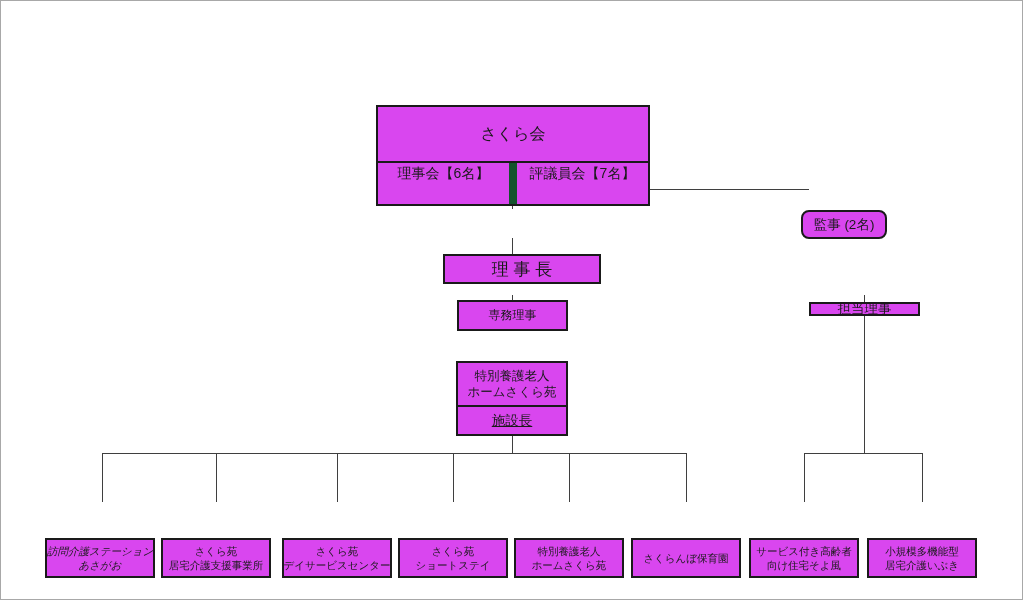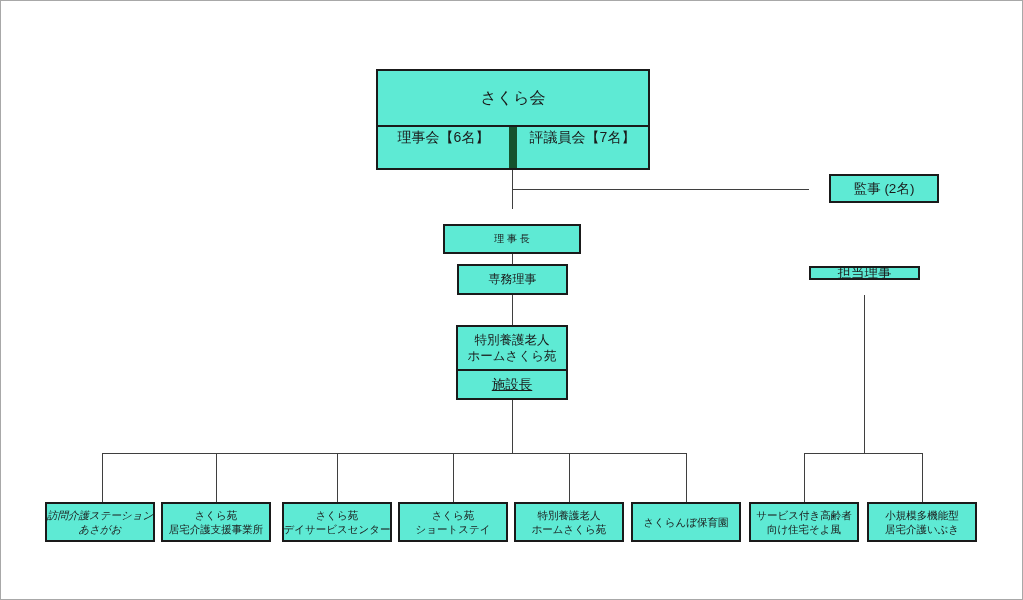--- a/index.html
+++ b/index.html
@@ -10,33 +10,34 @@
     border:1px solid #a8a8a8;
     box-sizing:border-box;
     font-family:"Liberation Sans","DejaVu Sans",sans-serif;
     color:#1a1a1a;
     overflow:hidden;
   }
   .cline{position:absolute;background:#3f3f3f;}
   .node{
     position:absolute;
     border:2px solid #1a1a1a;
-    background:#5eead4;
+    background:#d946ef;
     box-sizing:border-box;
     display:flex;align-items:center;justify-content:center;
+    margin-top:36px;
   }
   
   .root{left:375px;top:68px;width:274px;height:101px;flex-direction:column;align-items:stretch;justify-content:flex-start;padding:0;}
   .root-title{height:54px;display:flex;align-items:center;justify-content:center;font-size:16px;border-bottom:2px solid #1a1a1a;}
   .root-subrow{flex:1;display:flex;align-items:stretch;}
   .root-cell{flex:1;display:flex;align-items:center;justify-content:center;font-size:14px;padding-bottom:20px;}
   .root-cell.right{border-left:8px solid #14532d;}
   
-  .auditor{left:828px;top:173px;width:110px;height:29px;font-size:13.5px;}
-  .chairman{left:442px;top:223px;width:138px;height:30px;font-size:10px;}
+  .auditor{left:800px;top:173px;width:86px;height:29px;font-size:13.5px;border-radius:8px;}
+  .chairman{left:442px;top:217px;width:158px;height:30px;font-size:17px;}
   .managing{left:456px;top:263px;width:111px;height:31px;font-size:12px;}
   .dic{left:808px;top:265px;width:111px;height:14px;font-size:13.5px;}
   
   .facility{left:455px;top:324px;width:112px;height:75px;flex-direction:column;align-items:stretch;justify-content:flex-start;}
   .facility-name{height:42px;display:flex;flex-direction:column;align-items:center;justify-content:center;font-size:12.5px;line-height:1.3;border-bottom:2px solid #1a1a1a;}
   .facility-head{flex:1;display:flex;align-items:center;justify-content:center;font-size:13.5px;text-decoration:underline;}
   
   .leaf{top:501px;width:110px;height:40px;font-size:10.5px;line-height:1.35;flex-direction:column;white-space:nowrap;}
   .leaf span{display:block;}
 </style>

